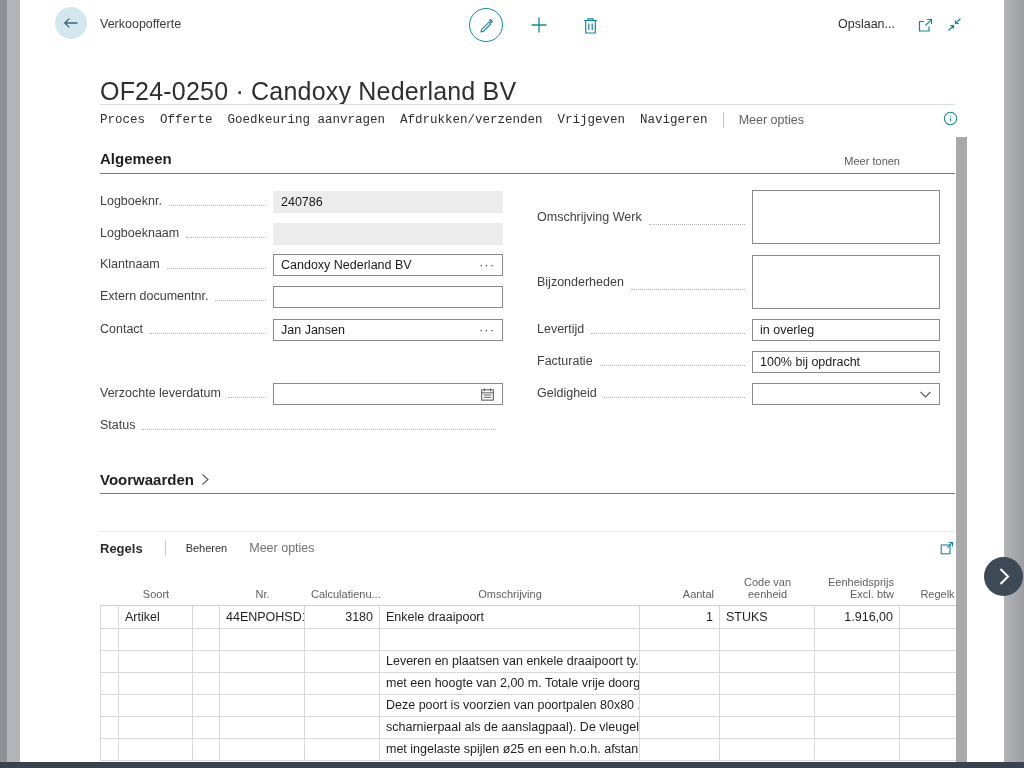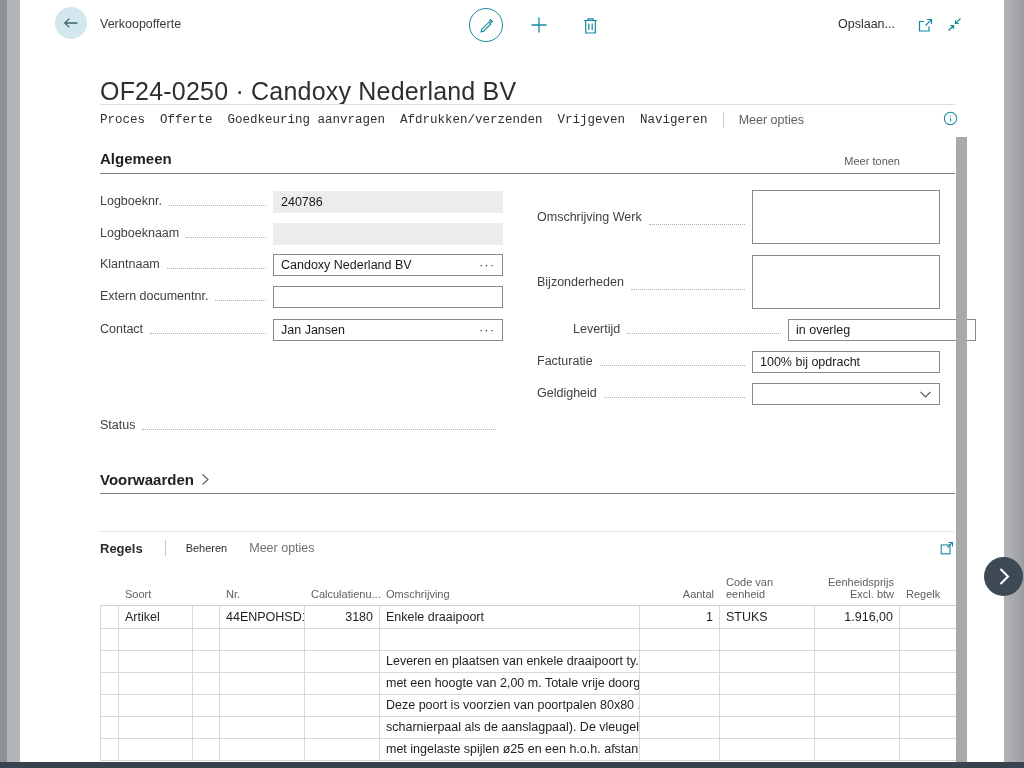--- a/index.html
+++ b/index.html
@@ -58,21 +58,21 @@
   .regels-bar { position:absolute; left:80px; top:531px; width:855px; height:33px; border-top:1px solid #e6e6e6;
                 display:flex; align-items:center; }
   .regels-tab { font-size:13px; font-weight:700; color:#2b2b2b; cursor:pointer; }
   .regels-item { font-size:11px; color:#2f2f2f; cursor:pointer; }
   .regels-more { font-size:12.5px; color:#707070; cursor:pointer; }
 
   
   .grid { position:absolute; left:80px; top:574px; width:856px; height:188px; overflow:hidden; }
   .grid-head { display:flex; width:875px; height:31px; }
   .th { display:flex; flex-direction:column; justify-content:flex-end; padding:0 6px 5px 6px;
-        font-size:11px; color:#5f5f5f; white-space:nowrap; overflow:hidden; cursor:pointer; flex:none; }
+        font-size:11px; color:#5f5f5f; white-space:nowrap; overflow:hidden; cursor:pointer; flex:none;text-align:center; }
   .th.r { text-align:right; }
   .grid-body { width:875px; }
   .tr { display:flex; }
   .td { height:22px; line-height:21px; padding:0 6px; font-size:12.5px; color:#1f1f1f;
         border-bottom:1px solid #d8d8d8; border-right:1px solid #d8d8d8;
         white-space:nowrap; overflow:hidden; cursor:cell; flex:none; }
   .tr .td:first-child { border-left:1px solid #d8d8d8; }
   .tr.first .td { height:24px; line-height:23px; border-top:1px solid #cfcfcf; }
   .td.r { text-align:right; }
 
@@ -187,40 +187,53 @@
         </div>
     </div>
     <div class="frow" style="left:80px; top:319px; width:403px;">
       <span class="flabel">Contact</span>
         <span class="leader"></span>
       <div class="fbox wL">
           <span class="val">Jan Jansen</span>
           <span class="lookup-dots">···</span>
         </div>
     </div>
+    <div class="frow" style="left:80px; top:383px; width:403px;">
+      <span class="flabel">Verzochte leverdatum</span>
+        <span class="leader"></span>
+      <div class="fbox wL">
+          <span class="val"></span>
+        <span class="suffix-icon">
+            <svg width="15" height="15" viewBox="0 0 16 16">
+              <rect x="1.8" y="3" width="12.4" height="11" fill="none" stroke="#555" stroke-width="1.1"></rect>
+              <path d="M1.8 6.2h12.4M4.8 1.5v3M11.2 1.5v3M4 8.5h8M4 11h8" stroke="#555" stroke-width="1" fill="none"></path>
+            </svg>
+          </span>
+      </div>
+    </div>
     <div class="frow" style="left:80px; top:415px; width:403px;">
       <span class="flabel">Status</span>
         <span class="leader"></span>
     </div>
 
     <div class="frow ta" style="left:517px; top:190px; width:403px;">
       <span class="flabel">Omschrijving Werk</span>
         <span class="leader"></span>
       <div class="fbox tall wR">
           <span class="val"></span>
         </div>
     </div>
     <div class="frow ta" style="left:517px; top:255px; width:403px;">
       <span class="flabel">Bijzonderheden</span>
         <span class="leader"></span>
       <div class="fbox tall wR">
           <span class="val"></span>
         </div>
     </div>
-    <div class="frow" style="left:517px; top:319px; width:403px;margin-left:36px;">
+    <div class="frow" style="left:517px; top:319px; width:403px;">
       <span class="flabel">Levertijd</span>
         <span class="leader"></span>
       <div class="fbox wR">
           <span class="val">in overleg</span>
         </div>
     </div>
     <div class="frow" style="left:517px; top:351px; width:403px;">
       <span class="flabel">Facturatie</span>
         <span class="leader"></span>
       <div class="fbox wR">

